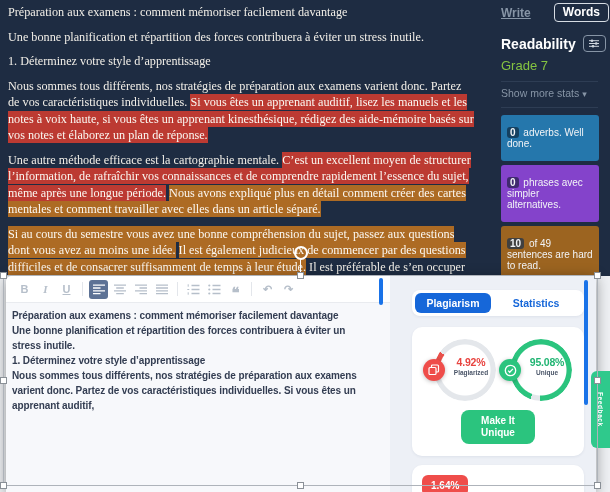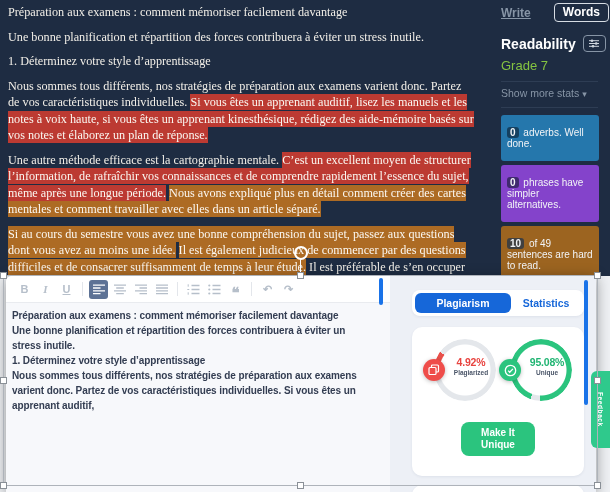--- a/index.html
+++ b/index.html
@@ -69,40 +69,40 @@
                   line-height:15px;letter-spacing:-.1px}
   .editor-content p{margin:0}
   .ec-p0{margin-bottom:46px} .ec-p1{margin-bottom:33px} .ec-p2{margin-bottom:7px}
   .editor-scroll{position:absolute;left:373px;top:2px;width:4px;height:27px;
                  background:#1a73e8;border-radius:2px}
   .plag-pane{position:absolute;left:384px;top:0;width:206px;height:100%;background:#edf0f6;
              padding:14px 12px 0 22px;box-sizing:border-box}
   .ptabs{background:#fff;border-radius:8px;padding:3px;display:flex;align-items:center;
          height:26px;box-sizing:border-box;box-shadow:0 1px 3px rgba(20,40,80,.07)}
   .ptab-active{background:var(--accent-blue);color:#fff;border-radius:6px;font-size:10.5px;
-               font-weight:bold;padding:4px 0;width:96px;text-align:center;cursor:pointer}
+               font-weight:bold;padding:4px 0;width:76px;text-align:center;cursor:pointer}
   .ptab-inactive{flex:1;text-align:center;color:var(--accent-blue);font-size:10.5px;
                  font-weight:bold;cursor:pointer}
-  .gauge-card{margin-top:11px;background:#fff;border-radius:10px;padding:11px 8px 20px;
+  .gauge-card{margin-top:11px;background:#fff;border-radius:10px;padding:11px 8px 12px;
               box-shadow:0 1px 3px rgba(20,40,80,.07)}
   .gauges{display:flex;justify-content:space-between;padding:0 2px}
   .gauge{position:relative;width:80px;height:64px}
   .ring{position:absolute;left:12px;top:1px;width:62px;height:62px;border-radius:50%;
         -webkit-mask:radial-gradient(closest-side,transparent calc(100% - 6px),#000 calc(100% - 5px));
         mask:radial-gradient(closest-side,transparent calc(100% - 6px),#000 calc(100% - 5px))}
   .ring-red{background:conic-gradient(from 0deg,#e4e7eb 0 288deg,var(--gauge-red) 288deg 306deg,#e4e7eb 306deg 360deg)}
   .ring-green{background:conic-gradient(from 200deg,var(--gauge-green) 0 342deg,#e4e7eb 342deg 360deg)}
   .chip{position:absolute;left:1px;top:21px;width:22px;height:22px;border-radius:50%;
         display:flex;align-items:center;justify-content:center;box-shadow:0 1px 4px rgba(0,0,0,.25)}
   .chip-red{background:var(--badge-red)} .chip-green{background:var(--gauge-green)}
   .gtext{position:absolute;left:22px;top:18px;width:54px;text-align:center}
   .gpct{font-size:10.5px;font-weight:bold;letter-spacing:-.2px}
   .gpct-red{color:#e8433f} .gpct-green{color:#21b573}
   .glabel{font-size:6.5px;color:#4a5568;font-weight:bold;margin-top:1px}
-  .btn-row{display:flex;gap:10px;margin-top:20px;justify-content:center}
+  .btn-row{display:flex;gap:10px;margin-top:8px;justify-content:center}
   .btn{width:74px;min-height:34px;border:none;border-radius:8px;color:#fff;font-weight:bold;
        font-size:10px;line-height:12px;display:flex;align-items:center;justify-content:center;
        text-align:center;padding:5px 6px;box-sizing:border-box;cursor:pointer;
        font-family:"Liberation Sans",sans-serif}
   .btn-green{background:var(--gauge-green)} .btn-blue{background:var(--accent-blue)}
   .match-card{margin-top:9px;background:#fff;border-radius:10px;padding:10px;height:70px;
               box-sizing:border-box;box-shadow:0 1px 3px rgba(20,40,80,.07)}
   .match-badge{display:inline-block;background:var(--badge-red);color:#fff;font-weight:bold;
                font-size:10px;padding:5px 9px;border-radius:6px}
   .panel-scroll{position:absolute;left:578px;top:4px;width:4px;height:125px;
@@ -163,21 +163,21 @@
           </g>
         </svg>
     </span>
   </div>
   <div class="grade">Grade 7</div>
   <hr class="sb-divider">
   <div class="show-more"><span>Show more stats</span> <span class="caret">▾</span></div>
   <hr class="sb-divider">
   <div class="stats">
     <div class="stat s-blue"><span class="badge">0</span> <span>adverbs. Well done.</span></div>
-    <div class="stat s-purple"><span class="badge">0</span> <span>phrases have simpler alternatives.</span></div>
+    <div class="stat s-purple"><span class="badge">0</span> <span>phrases avec simpler alternatives.</span></div>
     <div class="stat s-orange"><span class="badge">10</span> <span>of 49 sentences are hard to read.</span></div>
     <div class="stat s-red"><span class="badge">6</span> <span>of 49 sentences are</span></div>
   </div>
 </aside>
 
 <div class="page-bg"></div>
 
 <div class="overlay">
   <div class="editor-pane">
     <div class="toolbar">

